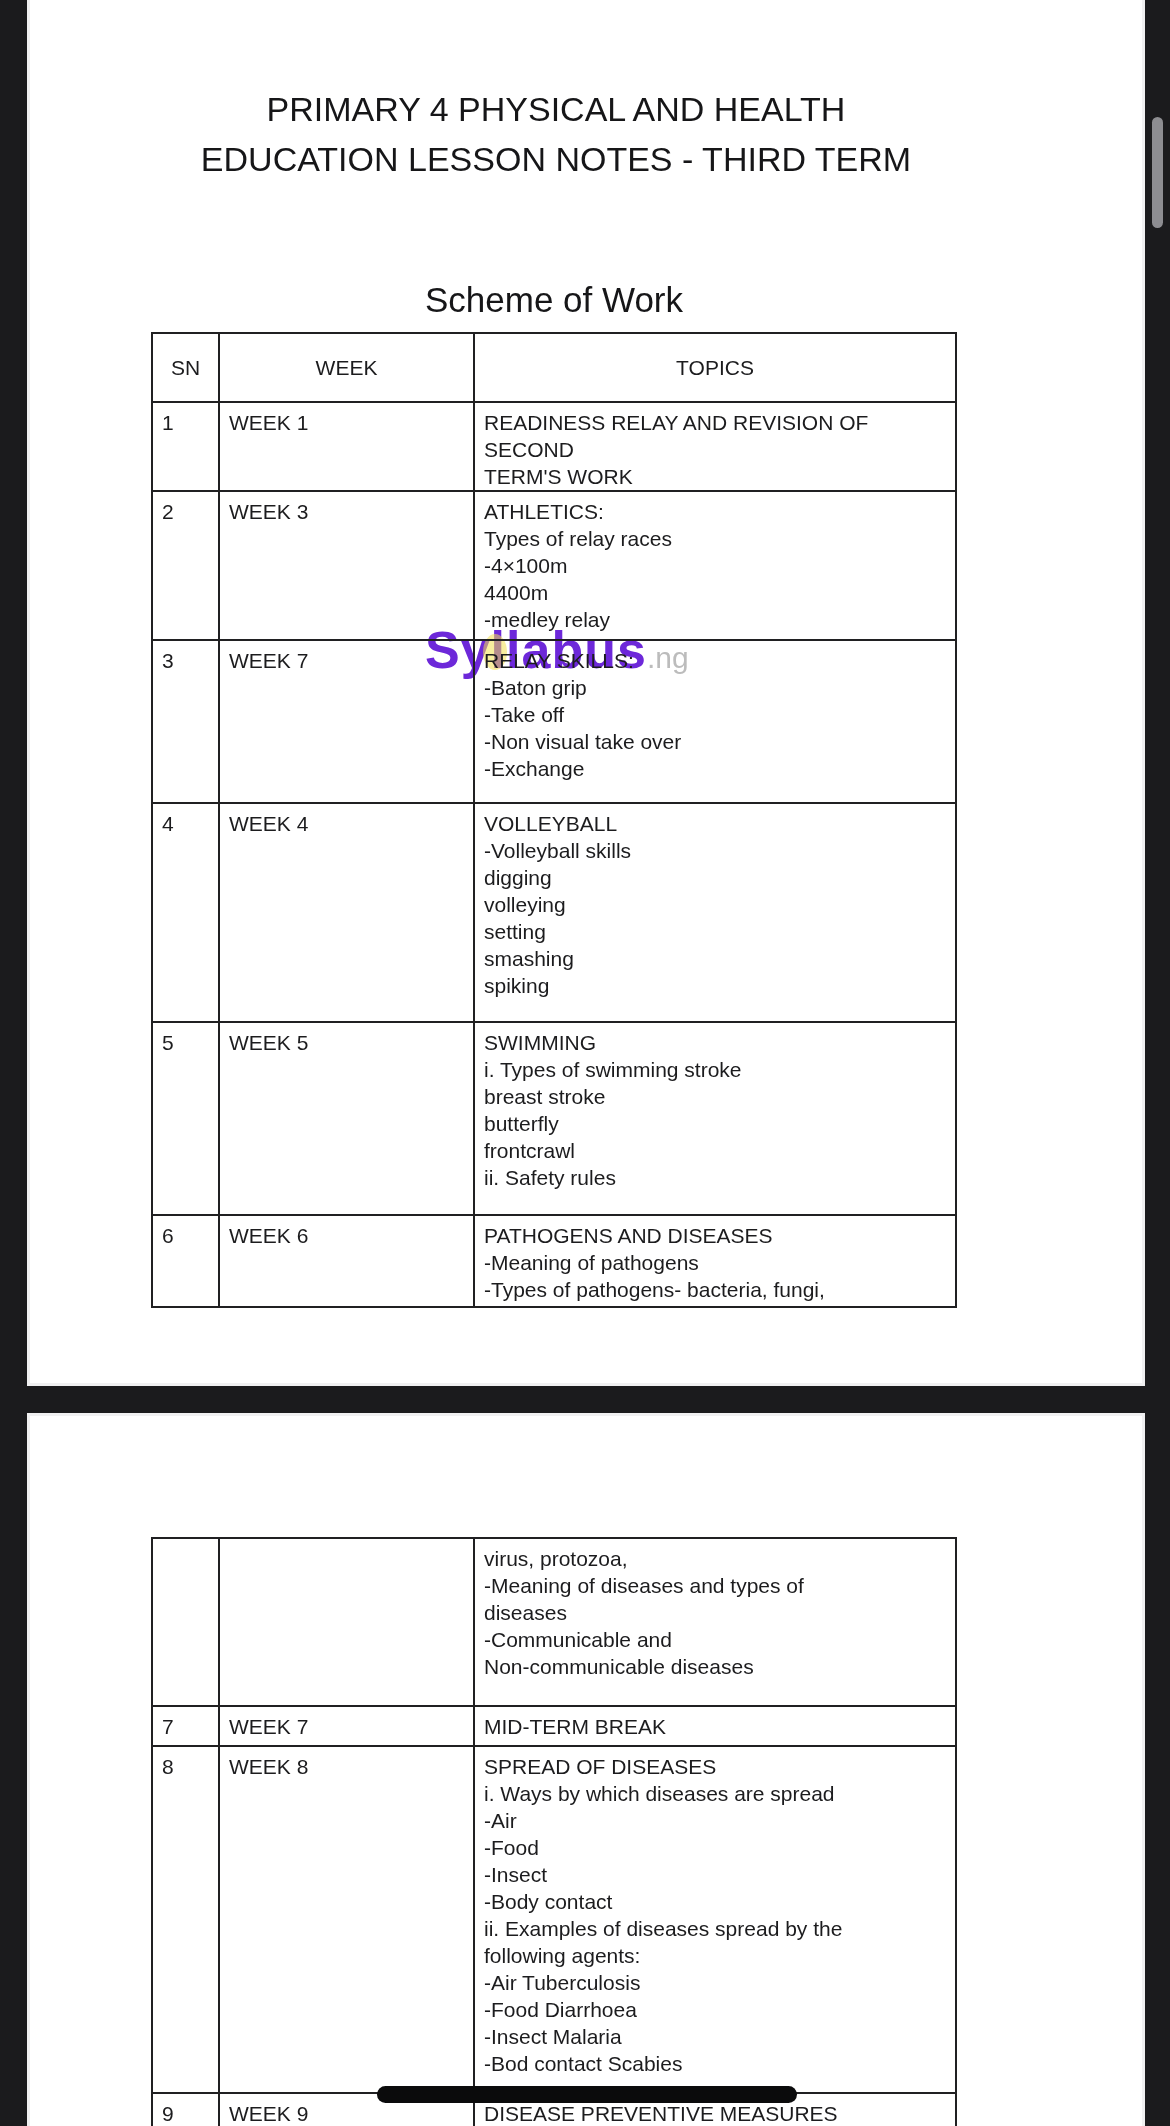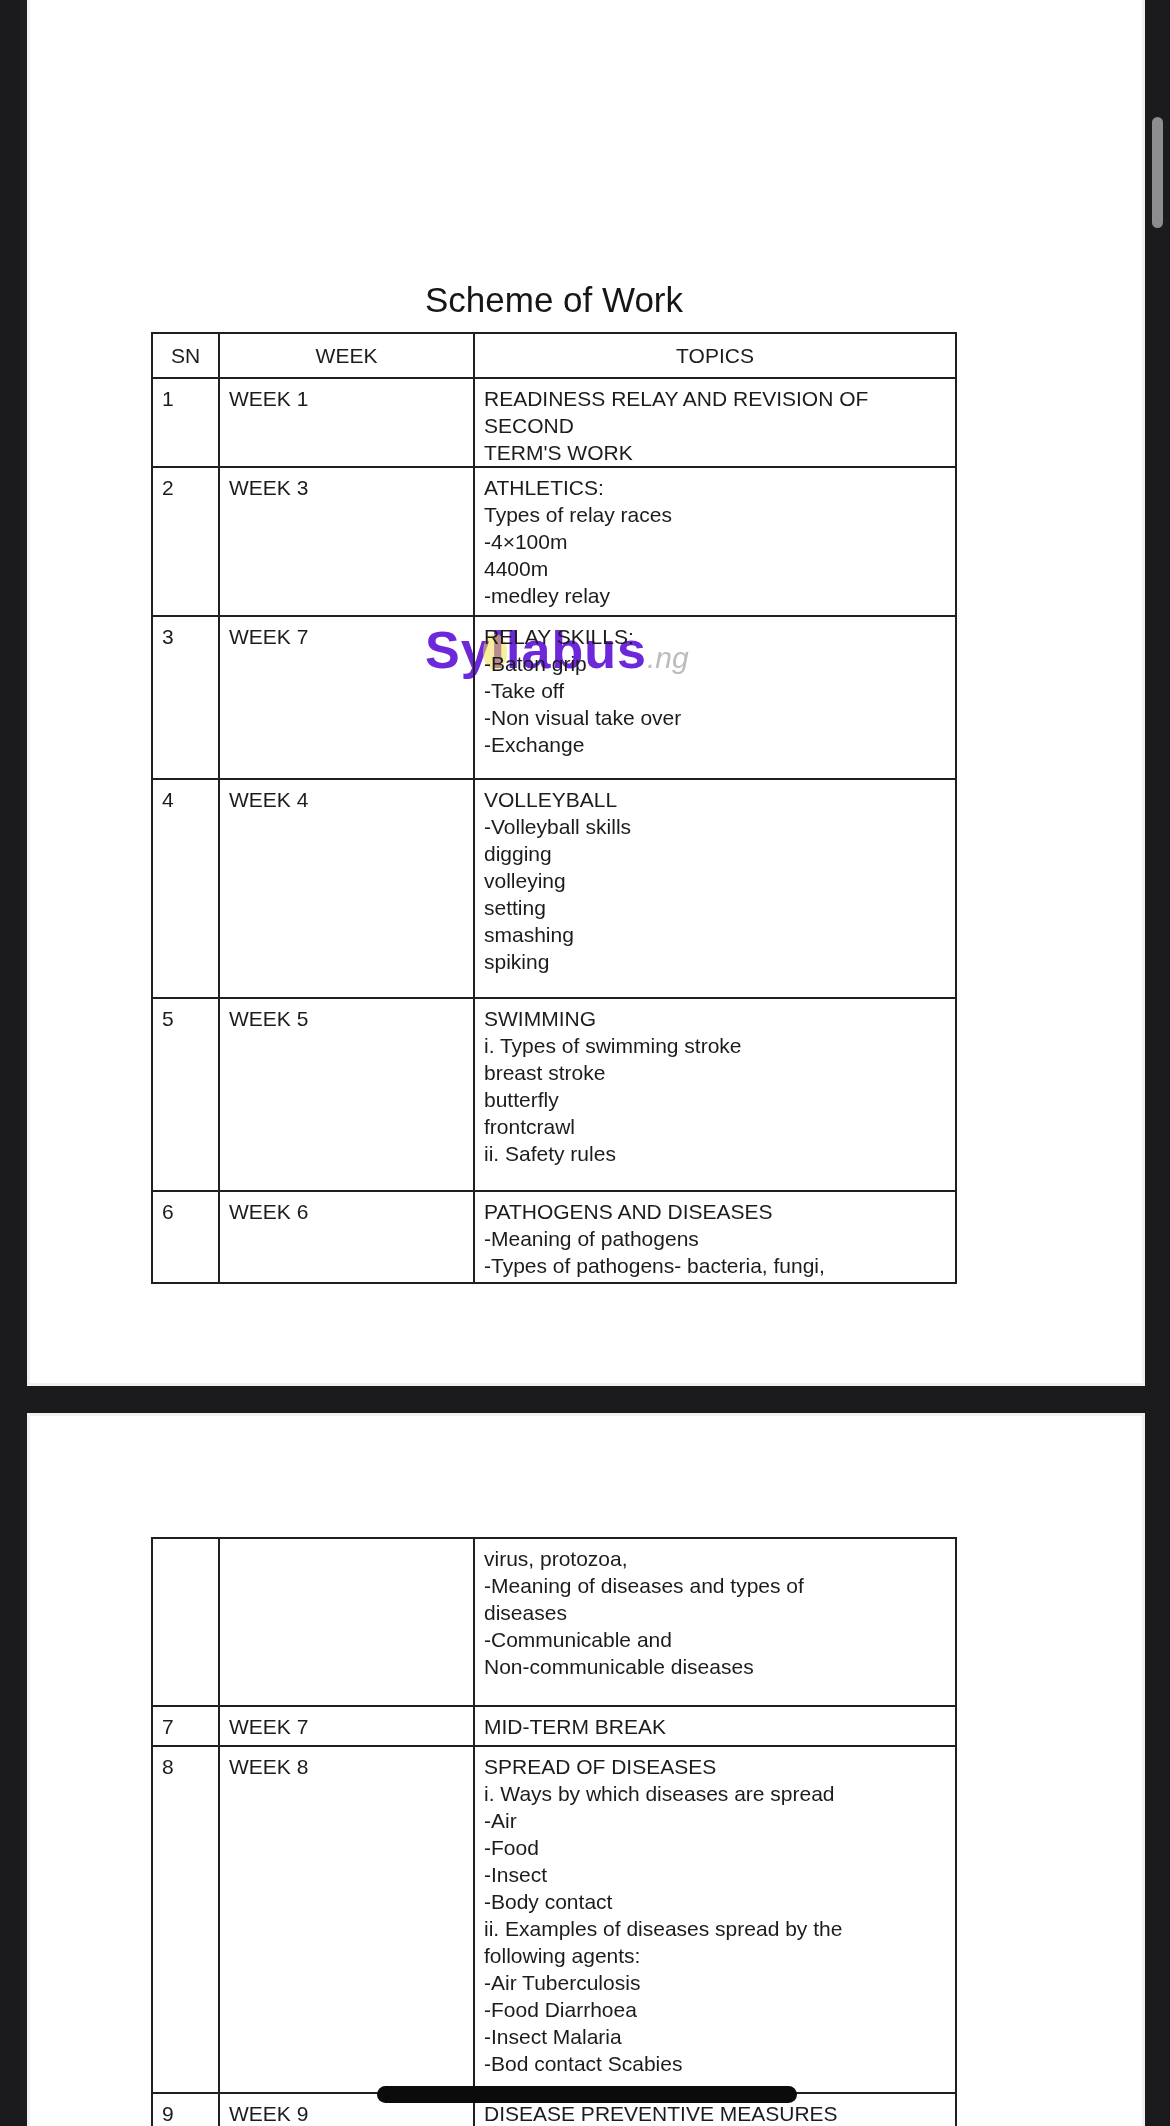--- a/index.html
+++ b/index.html
@@ -20,56 +20,60 @@
     text-align:center;font-size:34px;line-height:50px;color:#161618;
   }
   .section-heading{
     position:absolute;top:280px;left:121px;width:806px;
     text-align:center;font-size:35px;color:#161618;
   }
   .watermark{
     position:absolute;top:620px;left:395px;width:320px;height:80px;
     font-weight:bold;font-size:52px;letter-spacing:1px;white-space:nowrap;
   }
-  .watermark .tld{font-size:30px;font-weight:normal;letter-spacing:0;font-style:italic;}
+  .watermark .tld{font-size:30px;font-weight:normal;letter-spacing:0;}
   .watermark .blob{
     position:absolute;left:58px;top:14px;width:24px;height:36px;
     background:#f3e04e;border-radius:50%;opacity:.55;
   }
   .scheme-table{
     position:absolute;left:121px;border-collapse:collapse;
     font-size:21px;line-height:27px;color:#1c1c1e;
   }
   .scheme-table.pg1{top:332px;}
   .scheme-table.pg2{top:121px;}
   .scheme-table td,.scheme-table th{
     border:2px solid #202022;vertical-align:top;
     padding:6px 8px 0 9px;font-weight:normal;text-align:left;
     white-space:pre-line;
   }
-  .scheme-table th{text-align:center;padding:8px 0;vertical-align:middle;}
+  .scheme-table th{text-align:center;padding:20px 0;vertical-align:middle;}
   .col-sn{width:67px;}
   .col-week{width:255px;}
   .col-topics{width:482px;}
   .scrollbar-thumb{
     position:absolute;right:7px;top:117px;width:11px;height:111px;
     background:#8d8d91;border-radius:6px;z-index:6;
   }
   .home-indicator{
     position:absolute;left:377px;top:2086px;width:420px;height:17px;
     background:#0b0b0c;border-radius:9px;z-index:6;
   }
 </style>
 </head>
 <body>
 
 <div class="screen">
 
   <div class="page page-1">
 
+    <div class="doc-title">
+      <div>PRIMARY 4 PHYSICAL AND HEALTH</div>
+      <div>EDUCATION LESSON NOTES - THIRD TERM</div>
+    </div>
 
     <div class="section-heading">Scheme of Work</div>
 
     <div class="watermark">
       <span class="blob"></span>
       <span class="brand" style="color: #6d28d9;">Syllabus</span><span class="tld" style="color: rgb(188, 188, 188);">.ng</span>
     </div>
 
     <table class="scheme-table pg1">
       <colgroup>

